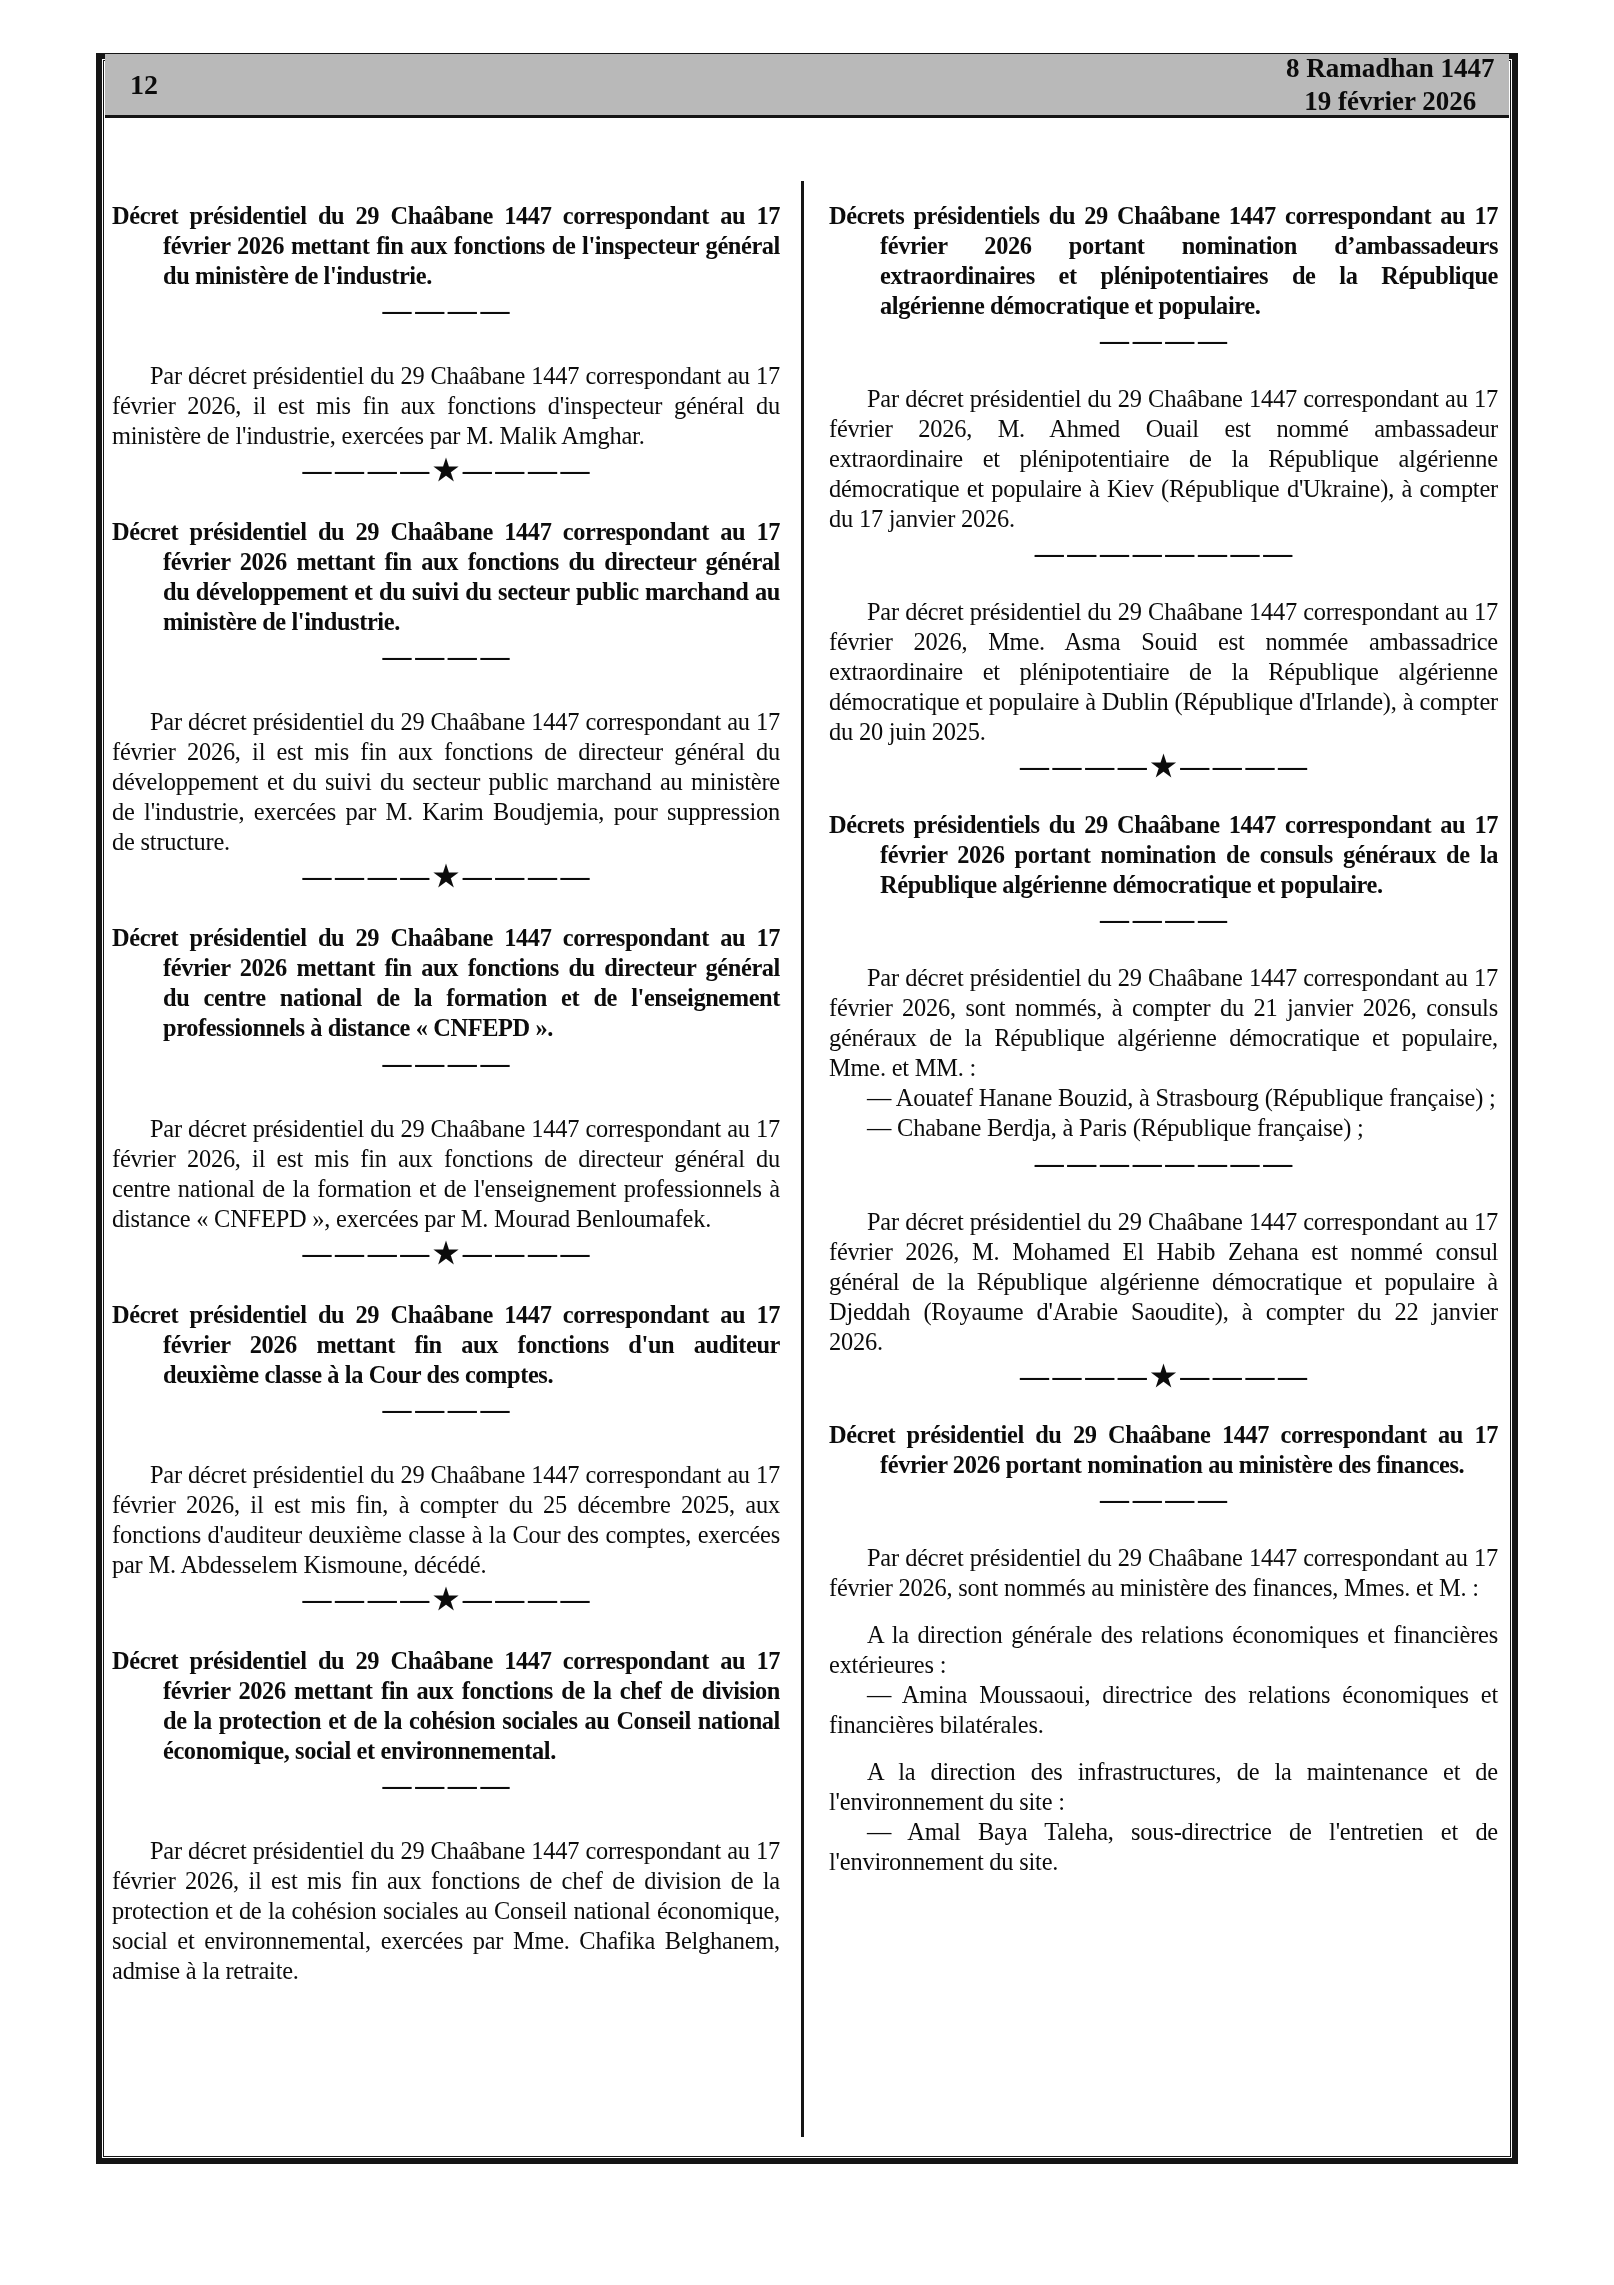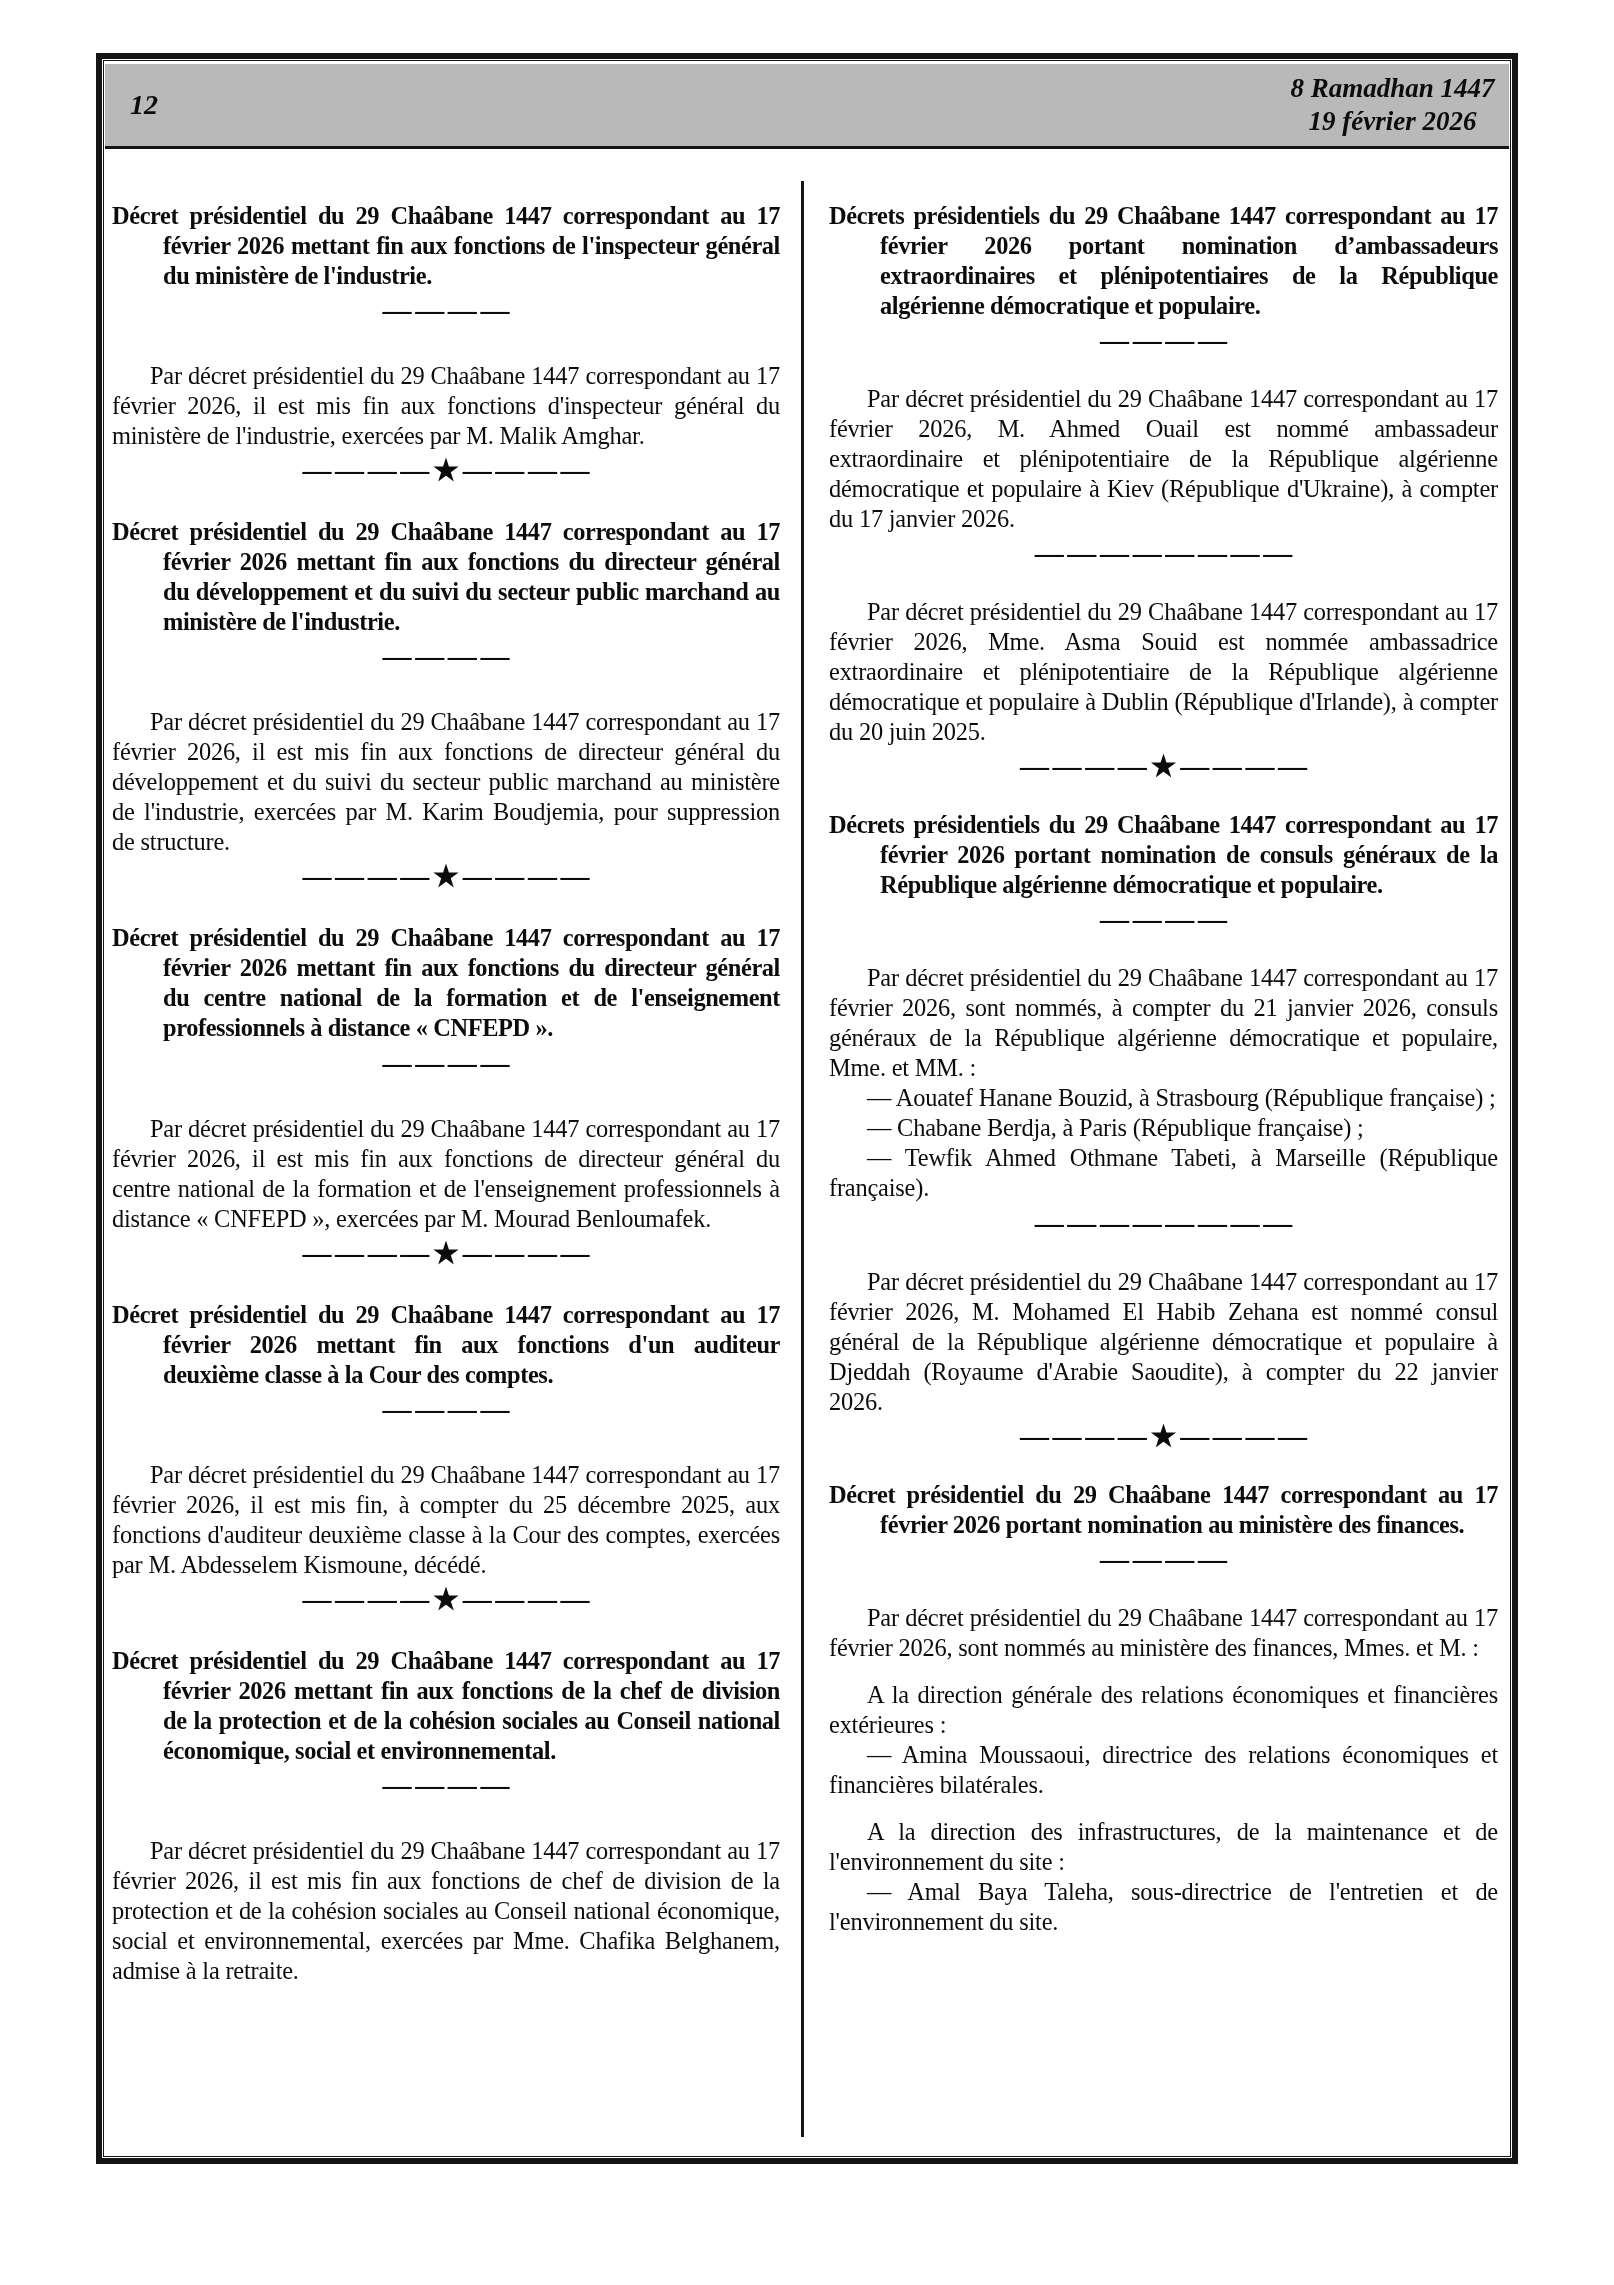--- a/index.html
+++ b/index.html
@@ -13,22 +13,22 @@
 
   
   .frame {
     position:absolute; left:96px; top:53px; width:1422px; height:2111px;
     box-sizing:border-box; border:6.3px solid #151515;
   }
   .frame-inner { position:absolute; inset:0.9px; border:1.8px solid #151515; }
 
   
   .band {
-    position:absolute; left:105px; top:64px; width:1404px; height:85px;
-    box-sizing:border-box; background:#b9b9b9; border-bottom:3.6px solid #151515;font-style:italic;
+    position:absolute; left:105px; top:54px; width:1404px; height:64px;
+    box-sizing:border-box; background:#b9b9b9; border-bottom:3.6px solid #151515;
   }
   .pageno {
     position:absolute; left:25px; top:50%; transform:translateY(-50%);
     font-weight:bold; font-size:28px;
   }
   .jtitle {
     position:absolute; left:50%; top:50%; transform:translate(-50%,-50%);
     font-weight:bold; font-size:29px; letter-spacing:-0.5px; white-space:nowrap;
   }
   .dates {
@@ -122,21 +122,20 @@
     <div class="para">Par décret présidentiel du 29 Chaâbane 1447 correspondant au 17 février 2026, M. Ahmed Ouail est nommé ambassadeur extraordinaire et plénipotentiaire de la République algérienne démocratique et populaire à Kiev (République d'Ukraine), à compter du 17 janvier 2026.</div>
     <div class="sep">— — — — — — — —</div>
     <div class="para">Par décret présidentiel du 29 Chaâbane 1447 correspondant au 17 février 2026, Mme. Asma Souid est nommée ambassadrice extraordinaire et plénipotentiaire de la République algérienne démocratique et populaire à Dublin (République d'Irlande), à compter du 20 juin 2025.</div>
     <div class="sep">— — — — ★ — — — —</div>
 
     <div class="title">Décrets présidentiels du 29 Chaâbane 1447 correspondant au 17 février 2026 portant nomination de consuls généraux de la République algérienne démocratique et populaire.</div>
     <div class="sep">— — — —</div>
     <div class="para">Par décret présidentiel du 29 Chaâbane 1447 correspondant au 17 février 2026, sont nommés, à compter du 21 janvier 2026, consuls généraux de la République algérienne démocratique et populaire, Mme. et MM. :</div>
     <div class="item">— Aouatef Hanane Bouzid, à Strasbourg (République française) ;</div>
     <div class="item">— Chabane Berdja, à Paris (République française) ;</div>
-    <div class="item">— Tewfik Ahmed Othmane Tabeti, à Marseille (République française).</div>
     <div class="sep">— — — — — — — —</div>
     <div class="para">Par décret présidentiel du 29 Chaâbane 1447 correspondant au 17 février 2026, M. Mohamed El Habib Zehana est nommé consul général de la République algérienne démocratique et populaire à Djeddah (Royaume d'Arabie Saoudite), à compter du 22 janvier 2026.</div>
     <div class="sep">— — — — ★ — — — —</div>
 
     <div class="title">Décret présidentiel du 29 Chaâbane 1447 correspondant au 17 février 2026 portant nomination au ministère des finances.</div>
     <div class="sep">— — — —</div>
     <div class="para">Par décret présidentiel du 29 Chaâbane 1447 correspondant au 17 février 2026, sont nommés au ministère des finances, Mmes. et M. :</div>
     <div class="subhead">A la direction générale des relations économiques et financières extérieures :</div>
     <div class="item">— Amina Moussaoui, directrice des relations économiques et financières bilatérales.</div>
     <div class="subhead">A la direction des infrastructures, de la maintenance et de l'environnement du site :</div>

